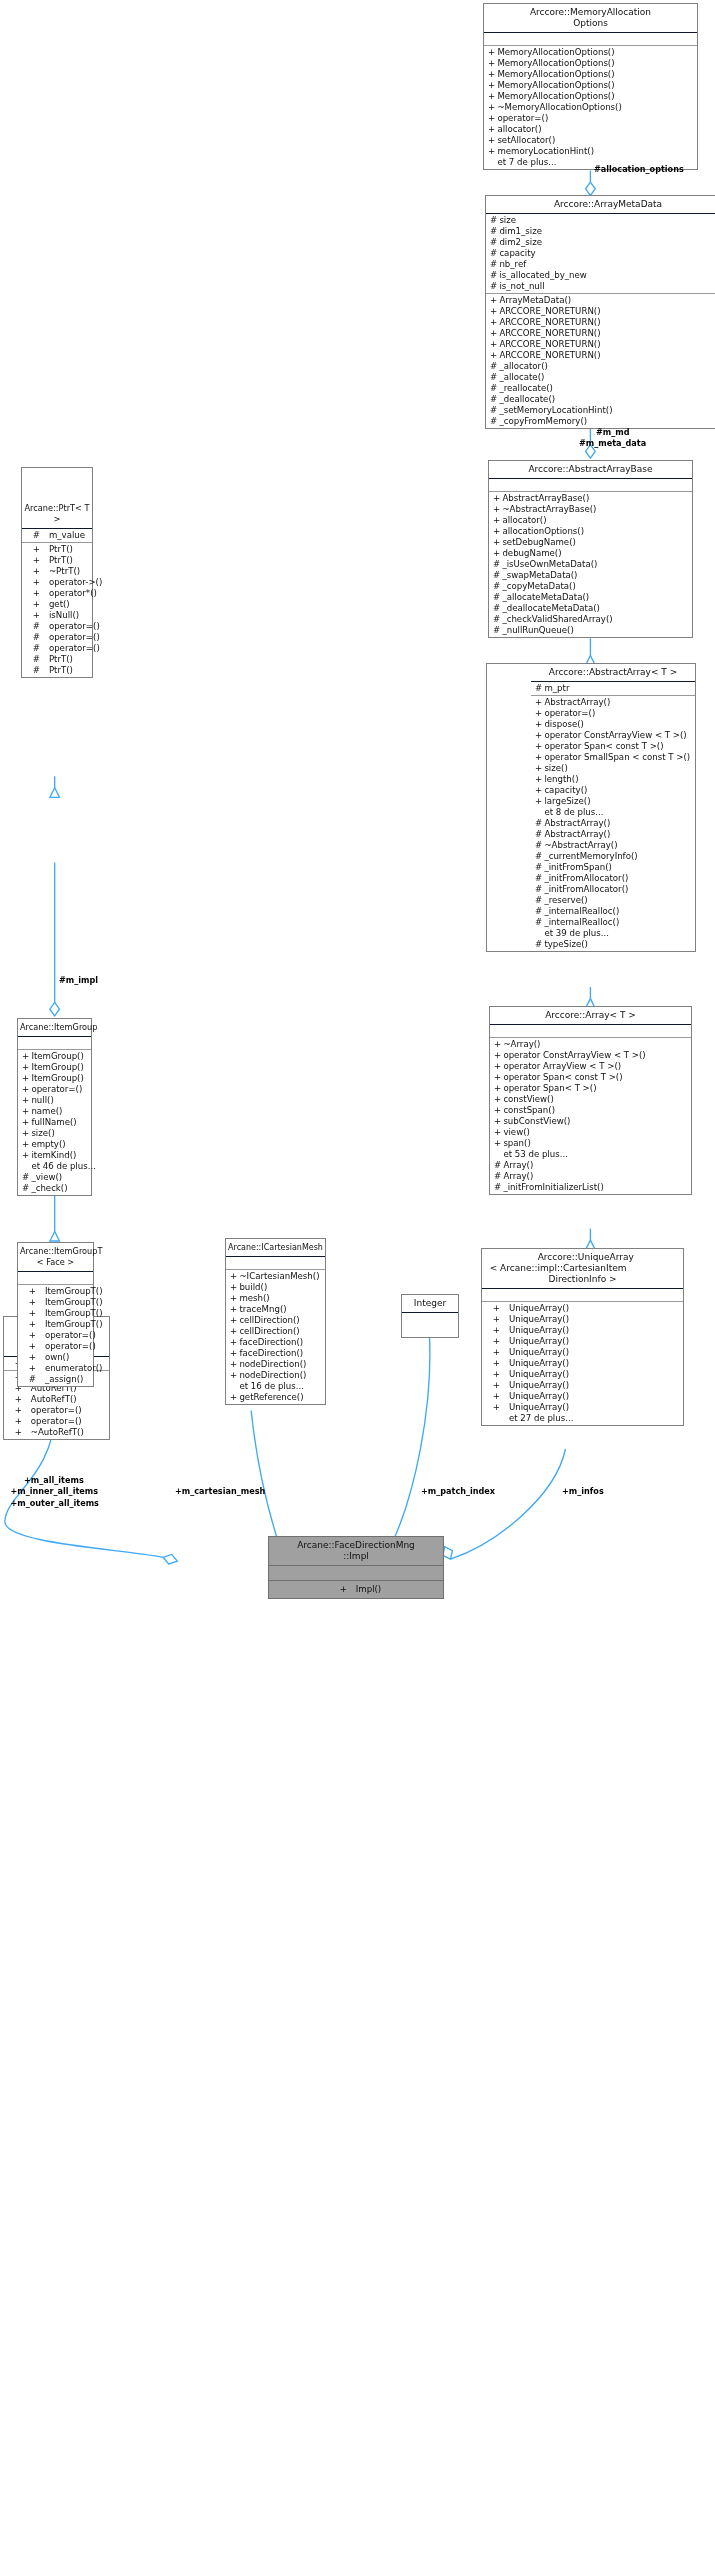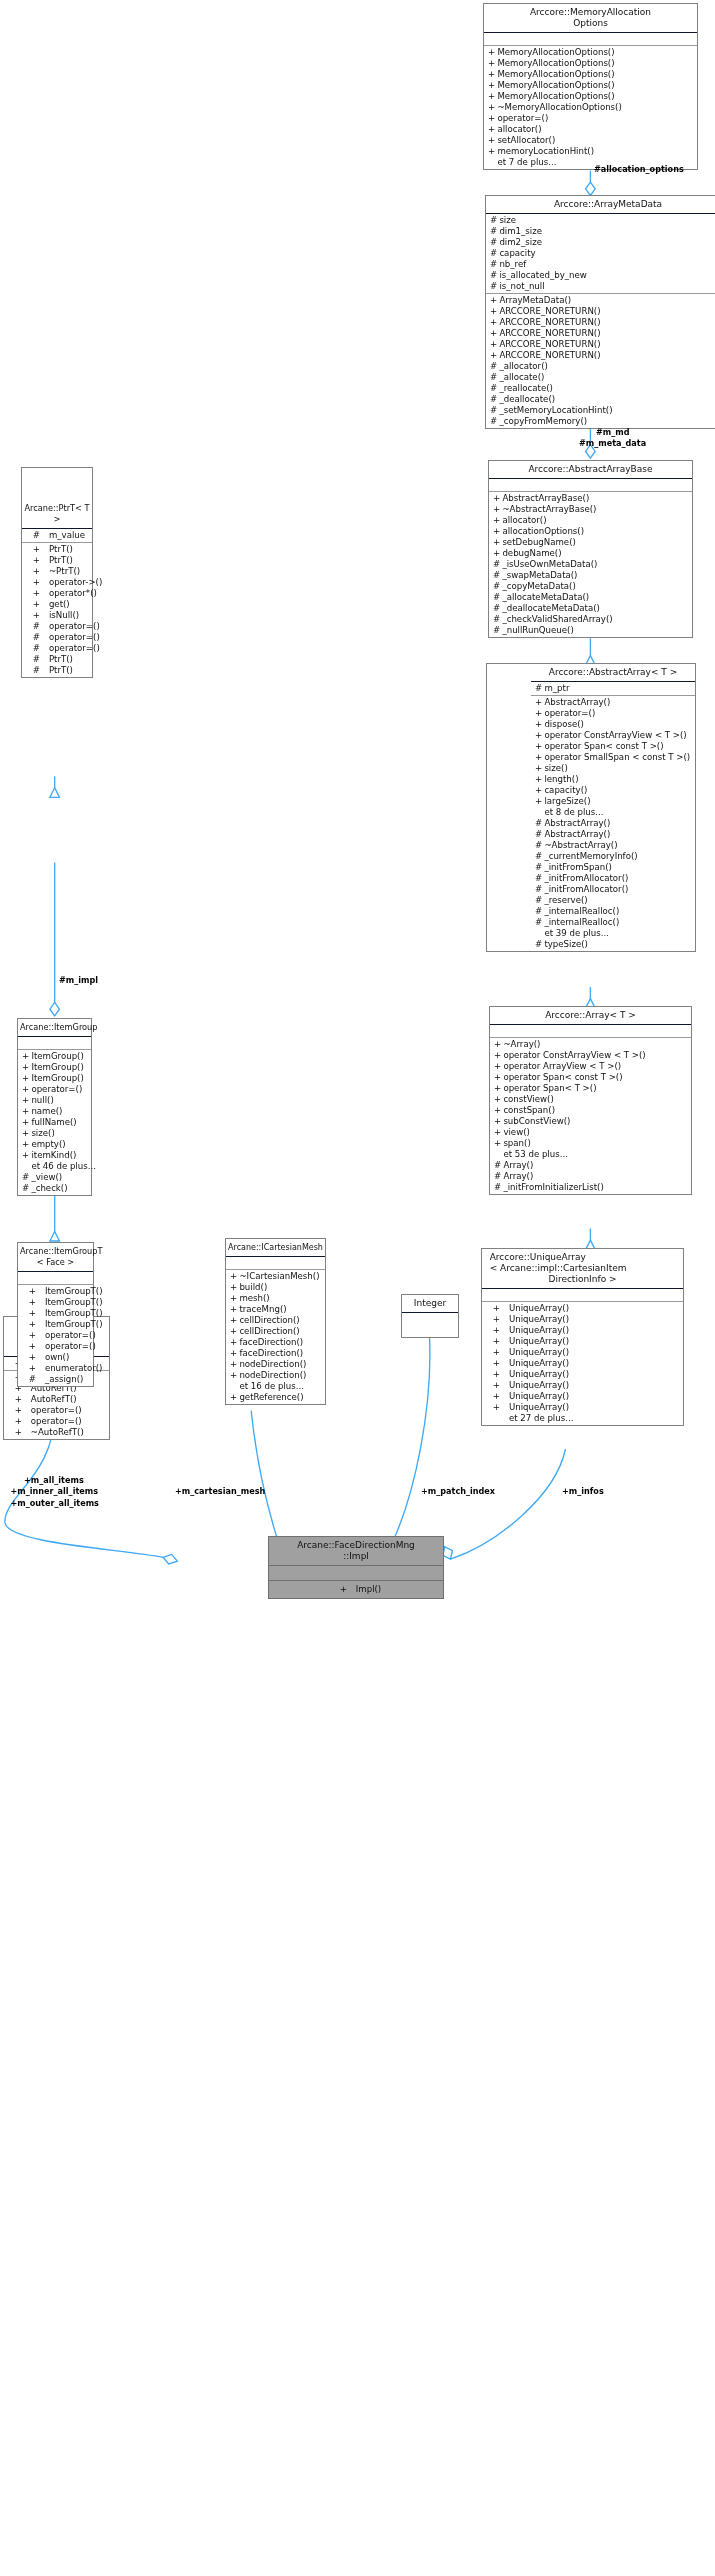--- a/index.html
+++ b/index.html
@@ -457,21 +457,21 @@
         </div>
       <div class="row">
           <span class="vis">#</span>
           <span class="nm">_initFromInitializerList()</span>
         </div>
     </div>
   </div>
 
   <div class="umlbox ctr" style="left:481px;top:1248px;width:203px;">
     <div class="title">
-      <div style="text-align:left;padding-left:5.8px;">Arccore::UniqueArray</div>
+      <div style="text-align:left;padding-left:5.8px;margin-left:48px;">Arccore::UniqueArray</div>
       <div style="text-align:left;padding-left:5.8px;">&lt; Arcane::impl::CartesianItem</div>
       <div>DirectionInfo &gt;</div>
     </div>
     <div class="attrs">
         <div class="empty"></div>
       </div>
     <div class="ops">
       <div class="row">
           <span class="vis">+</span>
           <span class="nm">UniqueArray()</span>

